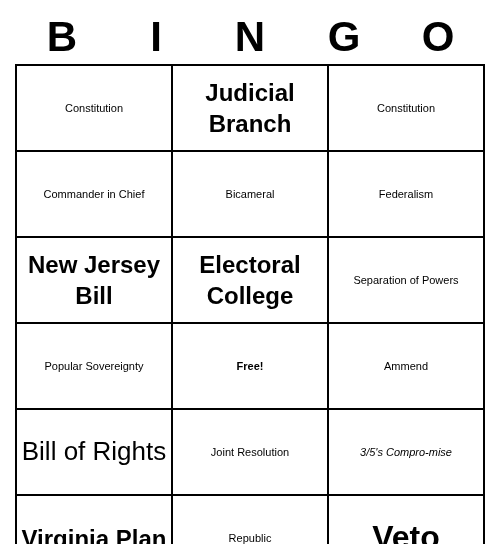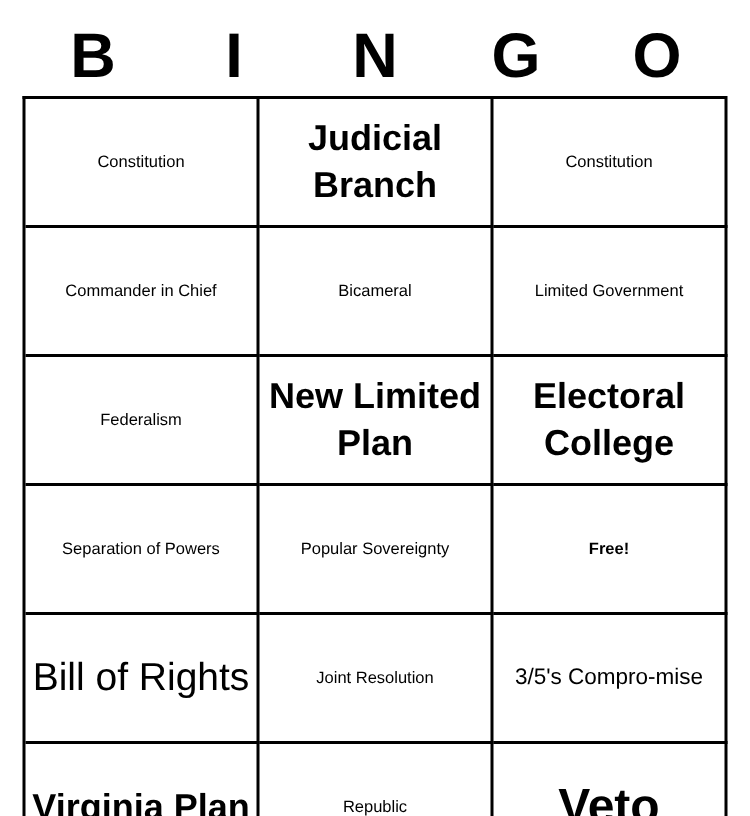--- a/index.html
+++ b/index.html
@@ -100,48 +100,48 @@
       <div class="bingo-cell">
         <span class="cell-text">Constitution</span>
       </div>
       <div class="bingo-cell">
         <span class="cell-text">Commander in Chief</span>
       </div>
       <div class="bingo-cell">
         <span class="cell-text">Bicameral</span>
       </div>
       <div class="bingo-cell">
-        <span class="cell-text">Limited Government</span>
-      </div>
-      <div class="bingo-cell">
         <span class="cell-text">Federalism</span>
       </div>
       <div class="bingo-cell">
-        <span class="cell-text large">New Limited Plan</span>
+        <span class="cell-text large">New Jersey Bill</span>
       </div>
       <div class="bingo-cell">
         <span class="cell-text large">Electoral College</span>
       </div>
       <div class="bingo-cell">
         <span class="cell-text">Separation of Powers</span>
       </div>
       <div class="bingo-cell">
         <span class="cell-text">Popular Sovereignty</span>
       </div>
       <div class="bingo-cell">
         <span class="cell-text free-cell">Free!</span>
       </div>
       <div class="bingo-cell">
+        <span class="cell-text">Ammend</span>
+      </div>
+      <div class="bingo-cell">
         <span class="cell-text xlarge">Bill of Rights</span>
       </div>
       <div class="bingo-cell">
         <span class="cell-text">Joint Resolution</span>
       </div>
       <div class="bingo-cell">
-        <span class="cell-text" style="font-size: 15px;">3/5's Compro-mise</span>
+        <span class="cell-text" style="font-size: 11px; font-style: italic;">3/5's Compro-mise</span>
       </div>
       <div class="bingo-cell">
         <span class="cell-text large">Virginia Plan</span>
       </div>
       <div class="bingo-cell">
         <span class="cell-text">Republic</span>
       </div>
       <div class="bingo-cell">
         <span class="cell-text xxlarge">Veto</span>
       </div>

